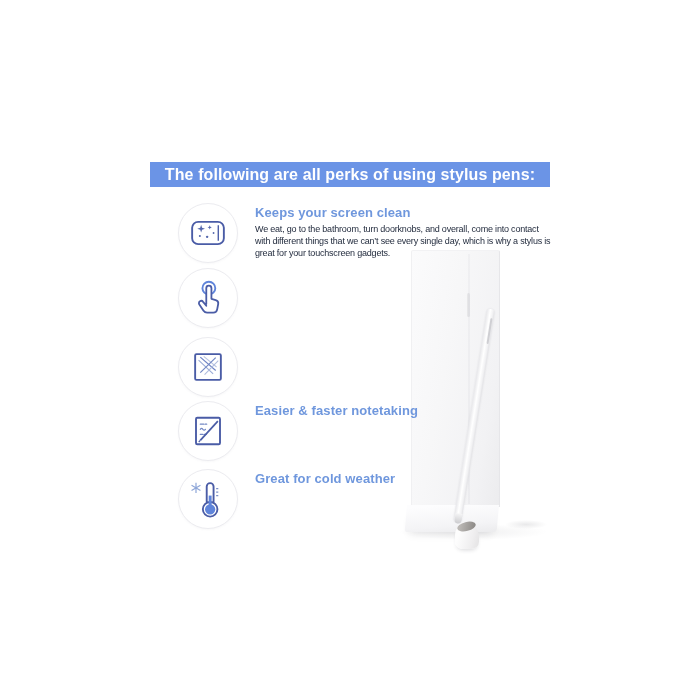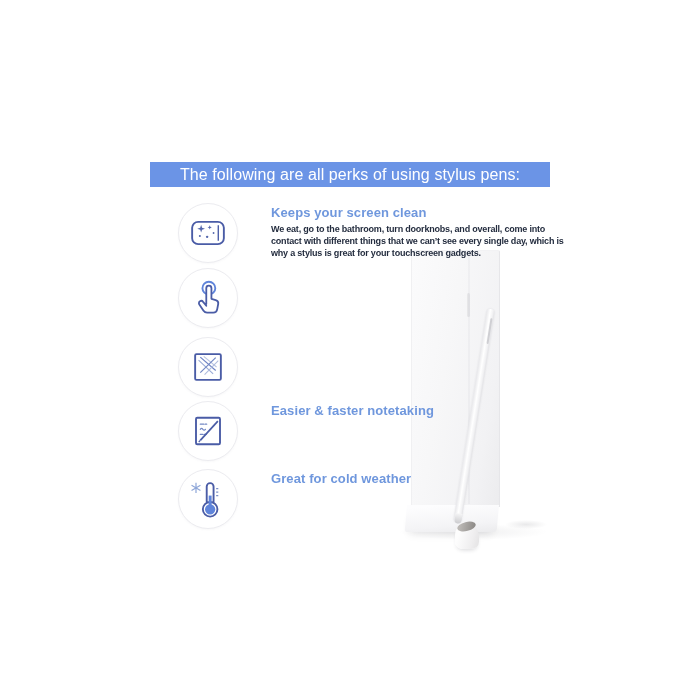--- a/index.html
+++ b/index.html
@@ -65,40 +65,40 @@
     position:absolute;left:2px;top:-2px;width:19px;height:9px;border-radius:50%;
     background:linear-gradient(115deg,#bab7b4 20%,#908d8a 85%);
     transform:rotate(-14deg);
   }
 
   
   .banner{
     position:absolute;left:150px;top:162px;width:400px;height:25px;z-index:2;
     background:#6b94e6;color:#ffffff;
     display:flex;align-items:center;justify-content:center;
-    font-size:16px;font-weight:normal;letter-spacing:0.1px;white-space:nowrap;
+    font-size:16px;font-weight:bold;letter-spacing:0.1px;white-space:nowrap;
   }
 
   
-  .perk{position:absolute;left:178px;display:flex;gap:33px;z-index:2;width:440px;}
+  .perk{position:absolute;left:178px;display:flex;gap:17px;z-index:2;width:440px;}
   .perk-1{top:203px}.perk-2{top:268px}.perk-3{top:337px}.perk-4{top:401px}.perk-5{top:469px}
   .icon-circle{
     flex:0 0 auto;width:58px;height:58px;border-radius:50%;
     border:1.5px solid #ececf0;background:#ffffff;
     display:flex;align-items:center;justify-content:center;
     box-shadow:0 1px 2px rgba(120,120,140,0.05);
   }
   .icon-circle svg{width:48px;height:48px;display:block;}
   .perk-text{width:298px;padding-top:2px;}
   .perk-text h3{
     margin:0 0 3px 0;font-size:13px;line-height:15px;font-weight:bold;color:#6f97dd;
     letter-spacing:0.1px;
   }
   .perk-text p{
-    margin:0;font-size:9px;line-height:12px;font-weight:bold;color:#242d3f;
+    margin:0;font-size:9px;line-height:12px;font-weight:normal;color:#242d3f;
     letter-spacing:-0.2px;
   }
 </style>
 </head>
 <body>
 
 <div class="canvas">
 
   <div class="product">
     <div class="box-shadow"></div>

